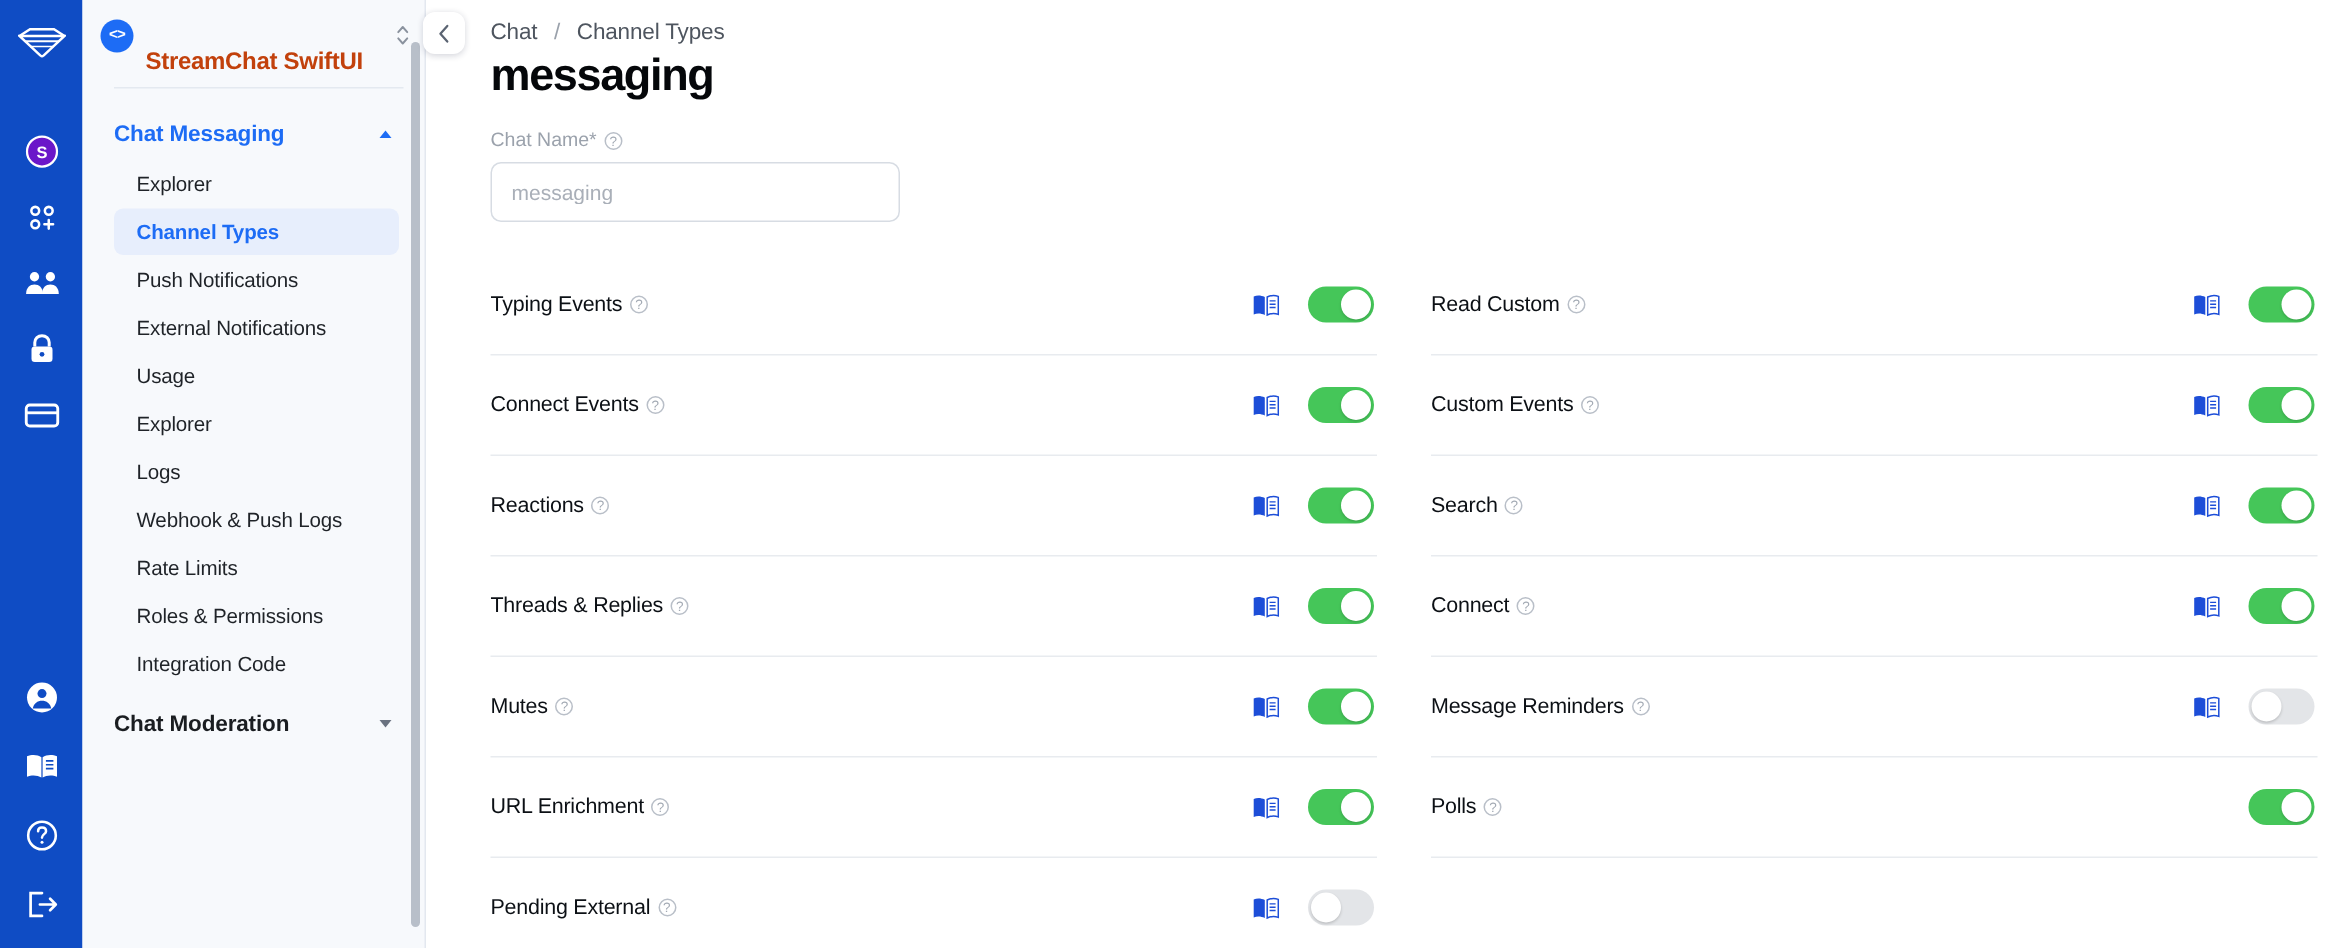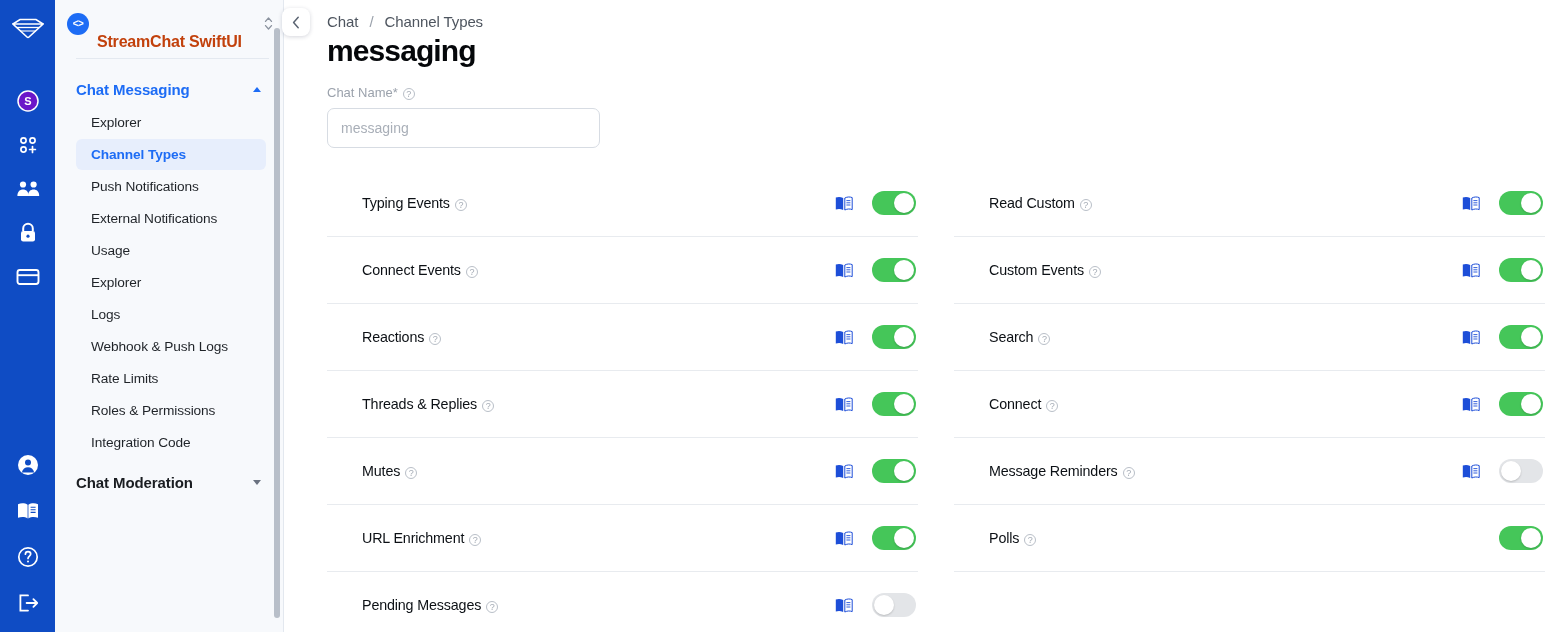--- a/index.html
+++ b/index.html
@@ -227,24 +227,23 @@
     display: flex;
     align-items: center;
     height: 67px;
     border-bottom: 1px solid #e8ebef;
     padding-right: 2px;
   }
   .setting-label {
     font-size: 14.3px;
     color: #0c1015;
     display: flex;
-    align-items: flex-end;
+    align-items: center;
     gap: 5px;
     letter-spacing: -0.15px;
-    margin-left: 35px;
   }
   .spacer { flex: 1; }
   .help-icon {
     width: 12px; height: 12px;
     border: 1px solid #b9bfc8;
     border-radius: 50%;
     color: #a3aab4;
     font-size: 9px;
     line-height: 10px;
     text-align: center;
@@ -542,21 +541,21 @@
                 <path d="M11.4 4.6 h4 M11.4 6.8 h4 M11.4 9 h4" stroke="#1d4ed8" stroke-width="0.9"></path>
               </svg>
           </span>
           <span class="toggle on">
               <span class="knob"></span>
             </span>
         </div>
 
         <div class="setting-row">
           <span class="setting-label">
-            <span>Pending Messages</span>
+            <span>Pending External</span>
             <span class="help-icon">?</span>
           </span>
           <span class="spacer"></span>
           <span class="book-icon">
             <svg width="18" height="15" viewBox="0 0 18 15">
                 <path d="M0.8 1.6 C3 0.7 5.6 0.7 8.2 2 V14 C5.6 12.7 3 12.7 0.8 13.6 Z" fill="#1d4ed8"></path>
                 <path d="M17.2 1.6 C15 0.7 12.4 0.7 9.8 2 V14 C12.4 12.7 15 12.7 17.2 13.6 Z" fill="#fff" stroke="#1d4ed8" stroke-width="1"></path>
                 <path d="M11.4 4.6 h4 M11.4 6.8 h4 M11.4 9 h4" stroke="#1d4ed8" stroke-width="0.9"></path>
               </svg>
           </span>

